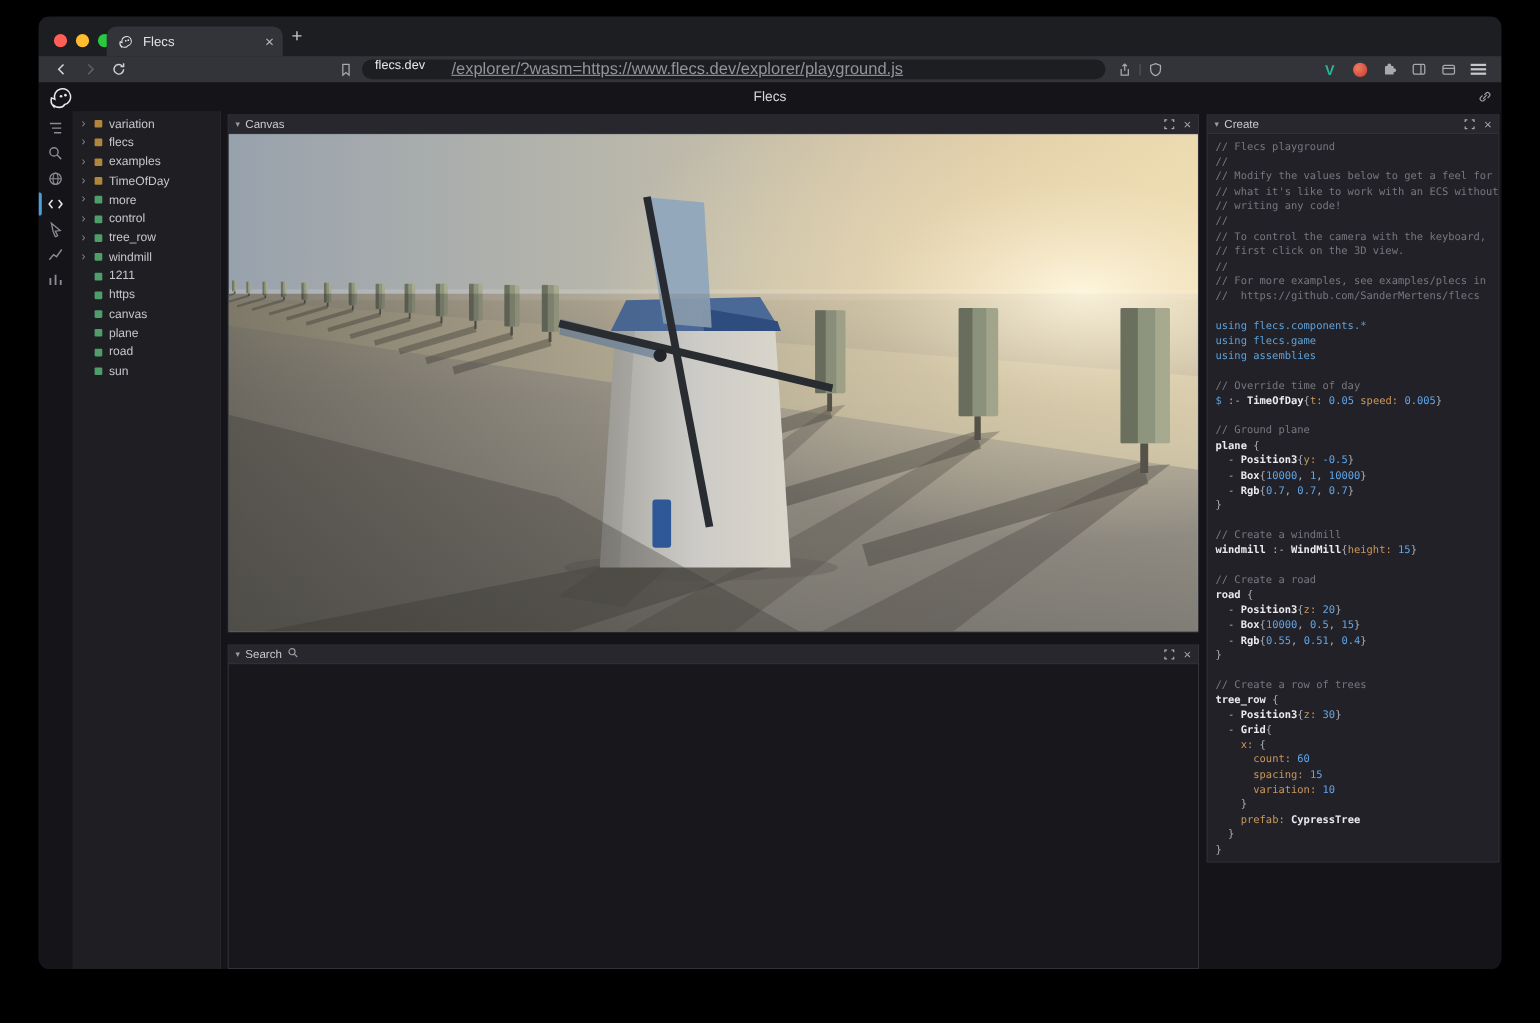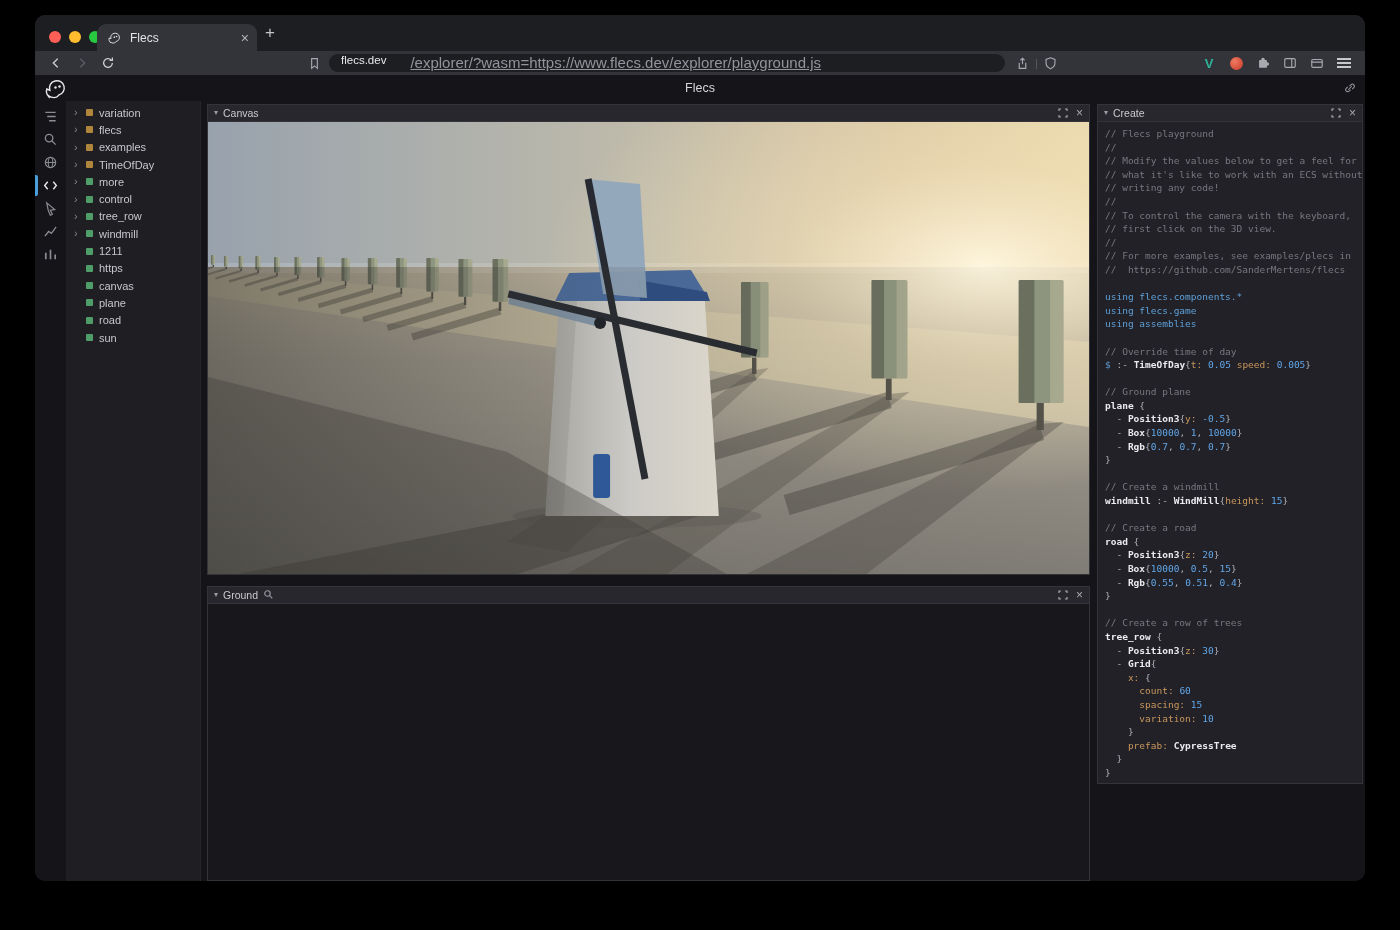--- a/index.html
+++ b/index.html
@@ -449,21 +449,21 @@
           <circle cx="393" cy="201" r="6" fill="#1f2328"></circle>
         </g>
         <polygon points="0,255 300,330 520,452 0,452" fill="#3a3935" opacity="0.32"></polygon>
         <rect x="0" y="145" width="883" height="307" fill="url(#duskG)"></rect>
       </svg>
     </div>
 
     <div class="panel search-panel">
       <div class="panel-header">
         <span class="panel-caret">▾</span>
-        <span>Ground</span>
+        <span>Search</span>
         <span>
           <svg width="11" height="11" viewBox="0 0 16 16">
               <circle cx="6.5" cy="6.5" r="4" fill="none" stroke="#9a9aa2" stroke-width="1.6"></circle>
               <line x1="9.6" y1="9.6" x2="13.5" y2="13.5" stroke="#9a9aa2" stroke-width="1.6"></line>
             </svg>
         </span>
         <span class="ph-right">
           <span class="expand-glyph">
             <svg width="10" height="10" viewBox="0 0 10 10">
                 <path d="M1 3V1h2M7 1h2v2M9 7v2H7M3 9H1V7" fill="none" stroke="#a8a8ae" stroke-width="1.2"></path>

